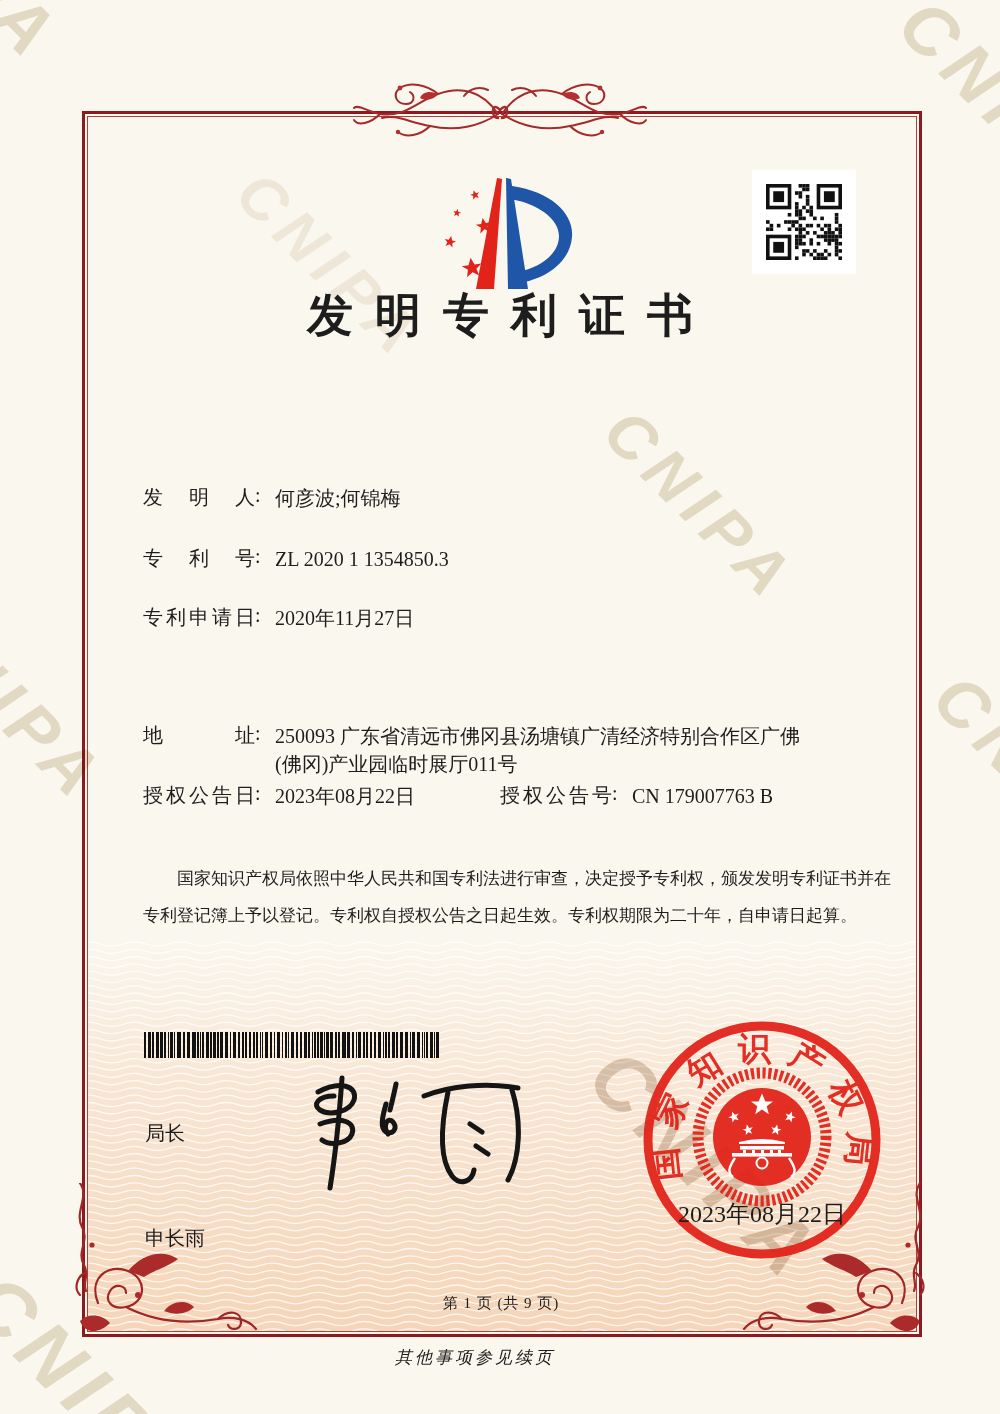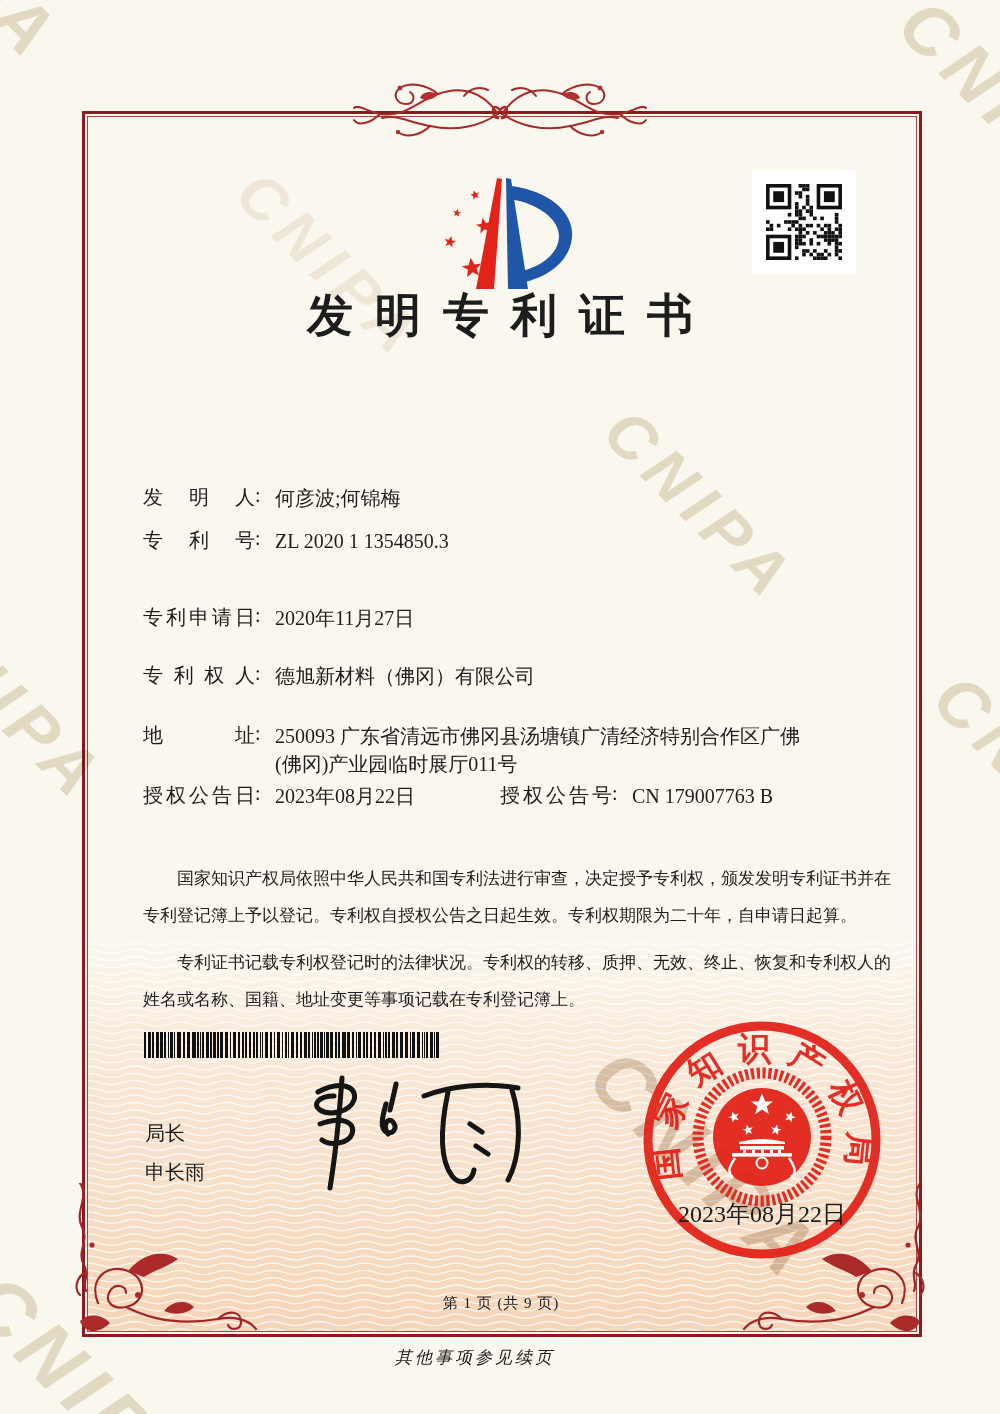--- a/index.html
+++ b/index.html
@@ -28,21 +28,21 @@
   .fvalue{display:inline-block;margin-left:8px;vertical-align:top;white-space:normal;max-width:600px;line-height:28px;}
   .fvalue.narrow{max-width:545px;}
   .fpair2{position:absolute;left:357px;top:0;}
   
   .legal{position:absolute;left:143px;top:860px;width:748px;font-size:17px;line-height:37px;}
   .legal p{margin:0;text-indent:2em;}
   .legal p + p{margin-top:10px;}
   
   .barcode{position:absolute;left:144px;top:1032px;}
   .officer-role{position:absolute;left:145px;top:1120px;font-size:20px;font-family:"Liberation Sans","DejaVu Sans",sans-serif;}
-  .officer-name{position:absolute;left:145px;top:1159px;font-size:20px;font-family:"Liberation Sans","DejaVu Sans",sans-serif;}
+  .officer-name{position:absolute;left:145px;top:1225px;font-size:20px;font-family:"Liberation Sans","DejaVu Sans",sans-serif;}
   .signature{position:absolute;left:290px;top:1066px;}
   .seal{position:absolute;left:637px;top:1015px;opacity:.94;}
   .pageinfo{position:absolute;left:82px;top:1294px;width:838px;text-align:center;font-size:15px;letter-spacing:1px;}
   .contnote{position:absolute;left:9px;top:1346px;width:932px;text-align:center;font-size:17px;
             font-style:italic;letter-spacing:3px;}
   .orn{position:absolute;pointer-events:none;}
 </style>
 </head>
 <body>
 
@@ -291,43 +291,39 @@
         <rect x="7.238095238095238" y="57.904761904761905" width="10.857142857142858" height="10.857142857142858" fill="#111"></rect>
       </svg>
   </div>
 
   <div class="title">发明专利证书</div>
 
   <div class="fields">
     <div class="frow" style="top:61px;">
       <span class="flabel">发明人</span><span class="fcolon">:</span><span class="fvalue">何彦波;何锦梅</span>
     </div>
-    <div class="frow" style="top:104px;">
+    <div class="frow" style="top:122px;">
       <span class="flabel">专利号</span><span class="fcolon">:</span><span class="fvalue">ZL 2020 1 1354850.3</span>
     </div>
     <div class="frow" style="top:181px;">
       <span class="flabel">专利申请日</span><span class="fcolon">:</span><span class="fvalue">2020年11月27日</span>
-    </div>
-    <div class="frow" style="top:239px;">
-      <span class="flabel">专利权人</span><span class="fcolon">:</span><span class="fvalue">德旭新材料（佛冈）有限公司</span>
     </div>
     <div class="frow" style="top:299px;">
       <span class="flabel">地址</span><span class="fcolon">:</span><span class="fvalue narrow">250093 广东省清远市佛冈县汤塘镇广清经济特别合作区广佛(佛冈)产业园临时展厅011号</span>
     </div>
     <div class="frow" style="top:359px;">
       <span class="flabel">授权公告日</span><span class="fcolon">:</span><span class="fvalue">2023年08月22日</span>
       <span class="fpair2">
         <span class="flabel">授权公告号</span><span class="fcolon">:</span><span class="fvalue">CN 179007763 B</span>
       </span>
     </div>
   </div>
 
   <div class="legal">
     <p>国家知识产权局依照中华人民共和国专利法进行审查，决定授予专利权，颁发发明专利证书并在专利登记簿上予以登记。专利权自授权公告之日起生效。专利权期限为二十年，自申请日起算。</p>
-    <p>专利证书记载专利权登记时的法律状况。专利权的转移、质押、无效、终止、恢复和专利权人的姓名或名称、国籍、地址变更等事项记载在专利登记簿上。</p>
   </div>
 
   <svg id="bcsvg" class="barcode" width="300" height="26">
       <rect x="0" y="0" width="2" height="26" fill="#111"></rect>
       <rect x="4" y="0" width="3" height="26" fill="#111"></rect>
       <rect x="8" y="0" width="2" height="26" fill="#111"></rect>
       <rect x="12" y="0" width="3" height="26" fill="#111"></rect>
       <rect x="16" y="0" width="3" height="26" fill="#111"></rect>
       <rect x="20" y="0" width="2" height="26" fill="#111"></rect>
       <rect x="24" y="0" width="1" height="26" fill="#111"></rect>

